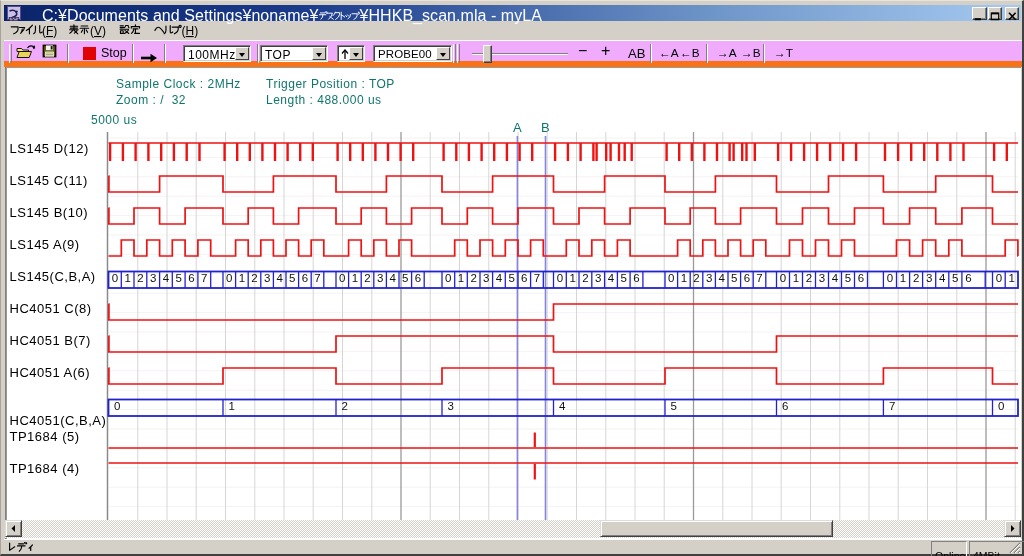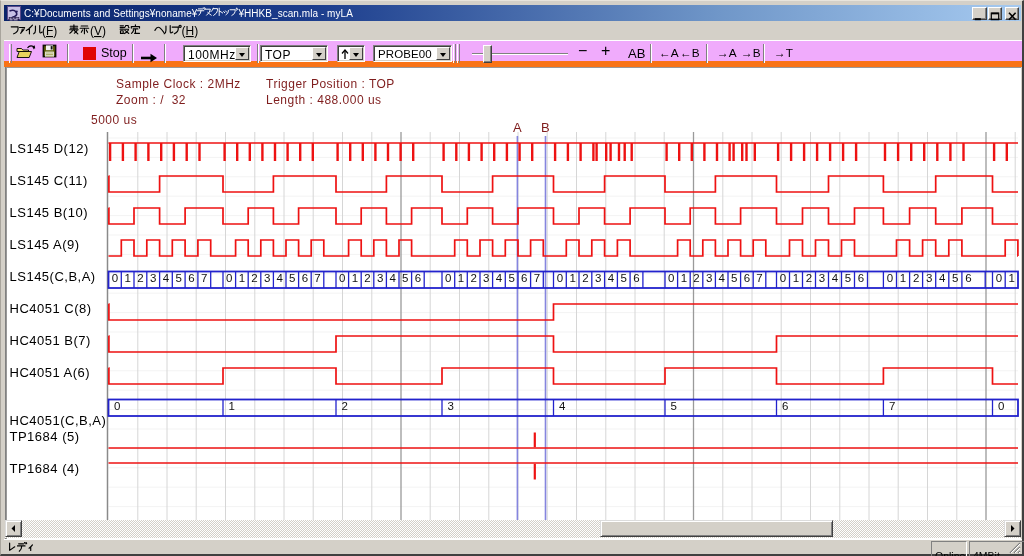--- a/index.html
+++ b/index.html
@@ -1,32 +1,32 @@
 <!DOCTYPE html>
 <html><head><meta charset="utf-8">
 <style>
 *{margin:0;padding:0;box-sizing:border-box}
 html,body{width:1024px;height:556px;overflow:hidden;background:#d4d0c8;font-family:"Liberation Sans",sans-serif;-webkit-font-smoothing:antialiased}
 #win{position:absolute;left:0;top:0;width:1024px;height:556px;background:#d4d0c8;
  border-left:1px solid #a8a49c;border-top:1px solid #e8e4dc;border-right:2px solid #404040;border-bottom:2px solid #404040}
 .abs{position:absolute}
 #title{position:absolute;left:3px;top:4px;width:1017px;height:16px;background:linear-gradient(to right,#0a246a,#1b3c8c 30%,#6f96c8 70%,#a6caf0);}
-#title .txt{position:absolute;left:20px;top:1.5px;color:#fff;font-size:10px;letter-spacing:.05px;white-space:pre}
+#title .txt{position:absolute;left:38px;top:1.5px;color:#fff;font-size:16px;letter-spacing:.05px;white-space:pre}
 #icon{position:absolute;left:3px;top:1px;width:14px;height:14px;background:#c8c2e6;border:1px solid #5a4a8a}
 .tbtn{position:absolute;top:5.5px;width:14.5px;height:13px;background:#d4d0c8;border-top:1px solid #fff;border-left:1px solid #fff;border-right:1px solid #404040;border-bottom:1px solid #404040;box-shadow:inset -1px -1px 0 #808080}
 .sep{position:absolute;top:3px;width:2px;height:19px;border-left:1px solid #808080;border-right:1px solid #fff}
 .grip{position:absolute;top:3px;width:3px;height:19px;border-left:1px solid #fff;border-right:1px solid #808080}
 .tt{position:absolute;font-size:13.5px;color:#000}
 #tbar{position:absolute;left:3px;top:39px;width:1018px;height:27px;background:#f0abfc;border-top:1px solid #fff;border-bottom:6px solid #f97316}
 .combo{position:absolute;top:4px;height:17px;background:#fff;border:1px solid;border-color:#808080 #fff #fff #808080;box-shadow:inset 1px 1px 0 #404040, inset -1px -1px 0 #d4d0c8}
 .combo .ct{position:absolute;left:4px;top:1.5px;font-size:12px;color:#000;letter-spacing:.5px;white-space:pre}
 .cbtn{position:absolute;right:1px;top:1px;bottom:1px;width:14px;background:#d4d0c8;border-top:1px solid #fff;border-left:1px solid #fff;border-right:1px solid #404040;border-bottom:1px solid #404040}
 .cbtn:after{content:"";position:absolute;left:3px;top:5px;border-left:3.5px solid transparent;border-right:3.5px solid transparent;border-top:4px solid #000}
 #client{position:absolute;left:4px;top:66px;width:1016px;height:487px;background:#fff;border-left:1px solid #808080;box-shadow:inset 1px 1px 0 #999}
-.itxt{position:absolute;font-size:12px;color:#7f1d1d;white-space:pre;letter-spacing:.5px}
+.itxt{position:absolute;font-size:12px;color:#0f766e;white-space:pre;letter-spacing:.5px}
 .rl{position:absolute;left:8.5px;font-size:13px;color:#000;white-space:pre;letter-spacing:.5px}
 #hscroll{position:absolute;left:4px;top:519px;width:1016px;height:18px;background:#d4d0c8;background-image:repeating-conic-gradient(#fff 0 25%,#d4d0c8 0 50%);background-size:2px 2px}
 .sbtn{position:absolute;top:0;width:17px;height:17px;background:#d4d0c8;border-top:1px solid #dcdcdc;border-left:1px solid #dcdcdc;border-right:1px solid #404040;border-bottom:1px solid #404040;box-shadow:inset 1px 1px 0 #fff,inset -1px -1px 0 #808080}
 #thumb{position:absolute;left:595px;top:0;width:233px;height:17px;background:#d4d0c8;border-top:1px solid #dcdcdc;border-left:1px solid #dcdcdc;border-right:1px solid #404040;border-bottom:1px solid #404040;box-shadow:inset 1px 1px 0 #fff,inset -1px -1px 0 #808080}
 #status{position:absolute;left:3px;top:538px;width:1018px;height:15px;background:#d4d0c8;border-top:1px solid #fff}
 .spanel{position:absolute;top:1px;height:13px;border:1px solid;border-color:#808080 #fff #fff #808080;font-size:10.5px;padding:8px 3px;color:#000;line-height:12px}
 svg text{font-family:"Liberation Sans",sans-serif}
 </style></head>
 <body>
 <div id="win">

